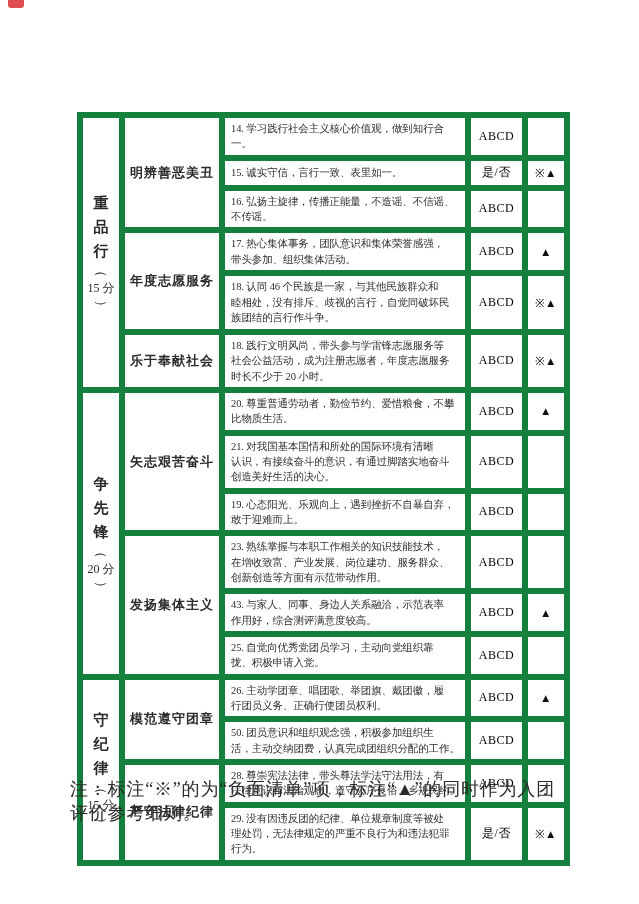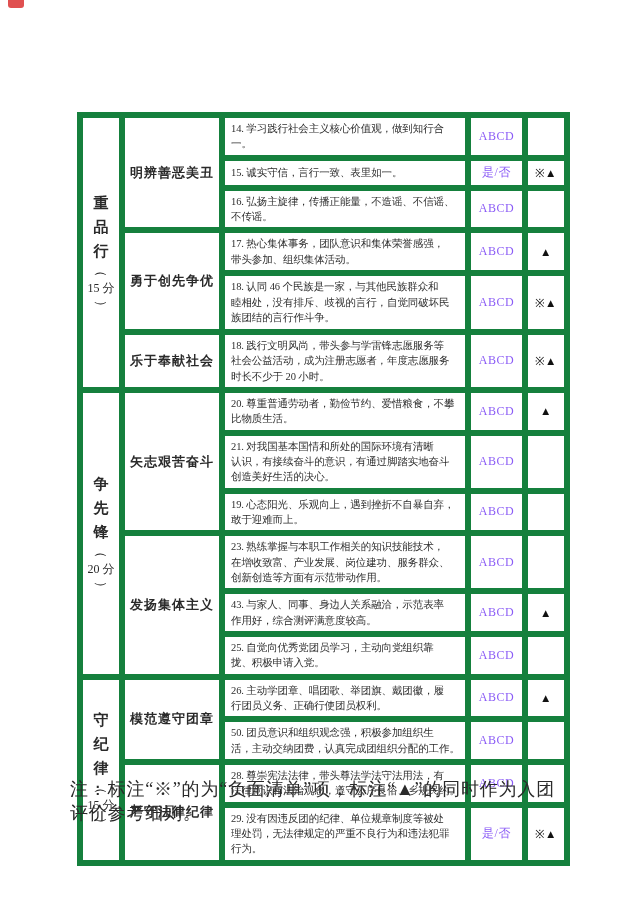--- a/index.html
+++ b/index.html
@@ -41,21 +41,21 @@
   td.sub{
     text-align:center;font-size:13px;font-weight:600;letter-spacing:1px;
     color:#2a2a2a;padding:0 2px;
   }
   td.item{
     font-size:10.5px;line-height:1.46;letter-spacing:-0.1px;
     padding:3px 3px 3px 6px;text-align:left;
     white-space:pre-wrap;color:#2e2e2e;
   }
   td.rating{
-    text-align:center;font-size:12px;letter-spacing:0.5px;color:#8b5cf6;
+    text-align:center;font-size:12px;letter-spacing:0.5px;color:#000000;
   }
   td.mark{
     text-align:center;font-size:11.5px;color:#111;letter-spacing:0.5px;
   }
   .footnote{
     position:absolute;left:70px;top:777px;width:485px;
     font-size:18px;letter-spacing:0.8px;color:#2a2a2a;
   }
 </style>
 </head>
@@ -93,21 +93,21 @@
       <td class="rating">是/否</td>
       <td class="mark">※▲</td>
     </tr>
     <tr class="h36">
       <td class="item">16. 弘扬主旋律，传播正能量，不造谣、不信谣、
 不传谣。</td>
       <td class="rating">ABCD</td>
       <td class="mark"></td>
     </tr>
     <tr class="h40">
-      <td class="sub" rowspan="2">勇于创先争优</td>
+      <td class="sub" rowspan="2">年度志愿服务</td>
       <td class="item">17. 热心集体事务，团队意识和集体荣誉感强，
 带头参加、组织集体活动。</td>
       <td class="rating">ABCD</td>
       <td class="mark">▲</td>
     </tr>
     <tr class="h59">
       <td class="item">18. 认同 46 个民族是一家，与其他民族群众和
 睦相处，没有排斥、歧视的言行，自觉同破坏民
 族团结的言行作斗争。</td>
       <td class="rating">ABCD</td>

